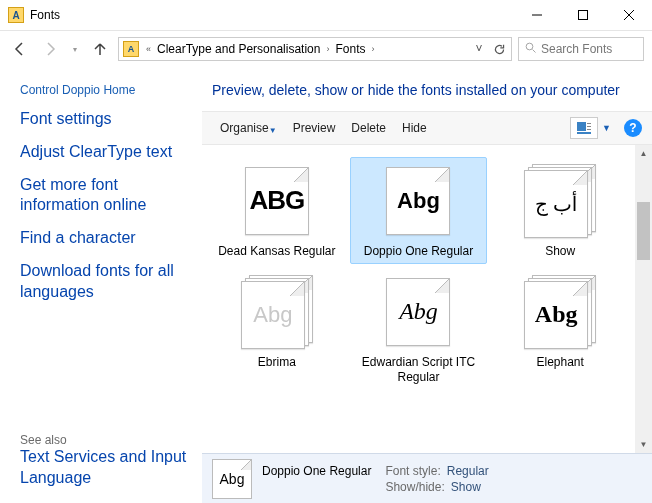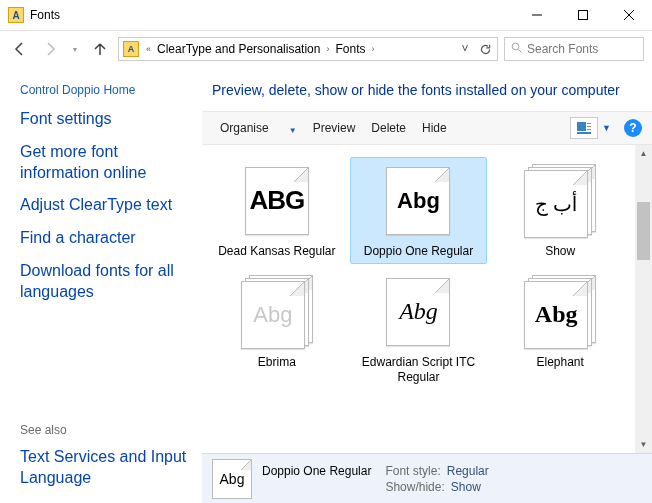--- a/index.html
+++ b/index.html
@@ -14,34 +14,34 @@
 .navbar { height: 36px; display: flex; align-items: center; padding: 0 8px; gap: 6px; }
 .navbtn { width: 24px; height: 24px; display: flex; align-items: center; justify-content: center; color: #555; }
 .navbtn.disabled { color: #bbb; }
 .chev { width: 14px; height: 24px; display: flex; align-items: center; justify-content: center; color: #999; font-size: 8px; }
 .addrwrap { flex: 1; height: 24px; border: 1px solid #ccc; display: flex; align-items: center; padding: 0 2px; }
 .addrwrap .aicon { width: 16px; height: 16px; background: #ffd86b; border: 1px solid #d4a017; display: flex; align-items: center; justify-content: center; font-size: 9px; font-weight: bold; color: #1a5490; margin: 0 4px 0 2px; }
 .crumb { padding: 0 3px; cursor: default; }
 .crumbsep { padding: 0 3px; color: #555; font-size: 9px; }
 .addrwrap .spacer { flex: 1; }
 .addrbtn { width: 20px; display: flex; justify-content: center; color: #555; }
-.searchbox { width: 140px; height: 24px; border: 1px solid #ccc; display: flex; align-items: center; padding: 0 6px; color: #777; }
+.searchbox { width: 126px; height: 24px; border: 1px solid #ccc; display: flex; align-items: center; padding: 0 6px; color: #777; }
 .searchbox .sicon { margin-right: 4px; }
 
 .body { display: flex; height: 436px; }
 .sidebar { width: 202px; padding: 16px 10px 10px 20px; display: flex; flex-direction: column; }
 .sidehead { color: #1a5fb4; font-size: 12px; margin-bottom: 12px; }
 .sidelink { color: #0645ad; font-size: 16px; margin-bottom: 12px; cursor: pointer; line-height: 1.3; }
 .sidespacer { flex: 1; }
-.seealsо { color: #6a6a6a; margin-bottom: 10px; font-size: 12px; }
+.seealsо { color: #6a6a6a; margin-bottom: 0; font-size: 12px; }
 
 .main { flex: 1; display: flex; flex-direction: column; position: relative; }
 .heading { color: #003399; font-size: 14px; padding: 14px 28px 10px 10px; line-height: 1.4; }
 .toolbar { height: 34px; background: #f7f7f7; border-top: 1px solid #e8e8e8; border-bottom: 1px solid #e8e8e8; display: flex; align-items: center; padding: 0 10px; }
-.tbtn { padding: 4px 8px; font-size: 12px; color: #222; display: flex; align-items: flex-end; gap: 20px; }
+.tbtn { padding: 4px 8px; font-size: 12px; color: #222; display: flex; align-items: flex-end; gap: 0; }
 .tspacer { flex: 1; }
 .viewbtn { width: 28px; height: 22px; border: 1px solid #ccc; background: #fff; display: flex; align-items: center; justify-content: center; margin-right: 4px; }
 .viewdd { width: 16px; color: #1a5fb4; font-size: 9px; }
 .helpbtn { width: 18px; height: 18px; border-radius: 50%; background: #1a8cff; color: #fff; font-weight: bold; display: flex; align-items: center; justify-content: center; font-size: 12px; margin-left: 6px; }
 
 .gridwrap { flex: 1; display: flex; overflow: hidden; }
 .grid { flex: 1; padding: 12px 6px 6px 6px; display: grid; grid-template-columns: repeat(3, 1fr); gap: 4px 4px; align-content: start; }
 .fontitem { display: flex; flex-direction: column; align-items: center; padding: 6px 4px 4px; border: 1px solid transparent; border-radius: 2px; }
 .fontitem.selected { background: #cce8ff; border-color: #99d1ff; }
 .fonticon { width: 72px; height: 74px; position: relative; margin-bottom: 6px; }
@@ -138,22 +138,22 @@
           <line x1="10" y1="10" x2="14" y2="14" stroke="#888"></line>
         </svg></span>
     <span>Search Fonts</span>
   </div>
 </div>
 
 <div class="body">
   <div class="sidebar">
     <div class="sidehead">Control Doppio Home</div>
     <div class="sidelink">Font settings</div>
+    <div class="sidelink">Adjust ClearType text</div>
     <div class="sidelink">Get more font information online</div>
-    <div class="sidelink">Adjust ClearType text</div>
     <div class="sidelink">Find a character</div>
     <div class="sidelink">Download fonts for all languages</div>
     <div class="sidespacer"></div>
     <div class="seealsо">See also</div>
     <div class="sidelink" style="margin-bottom:4px">Text Services and Input Language</div>
   </div>
 
   <div class="main">
     <div class="heading">Preview, delete, show or hide the fonts installed on your computer</div>
 

